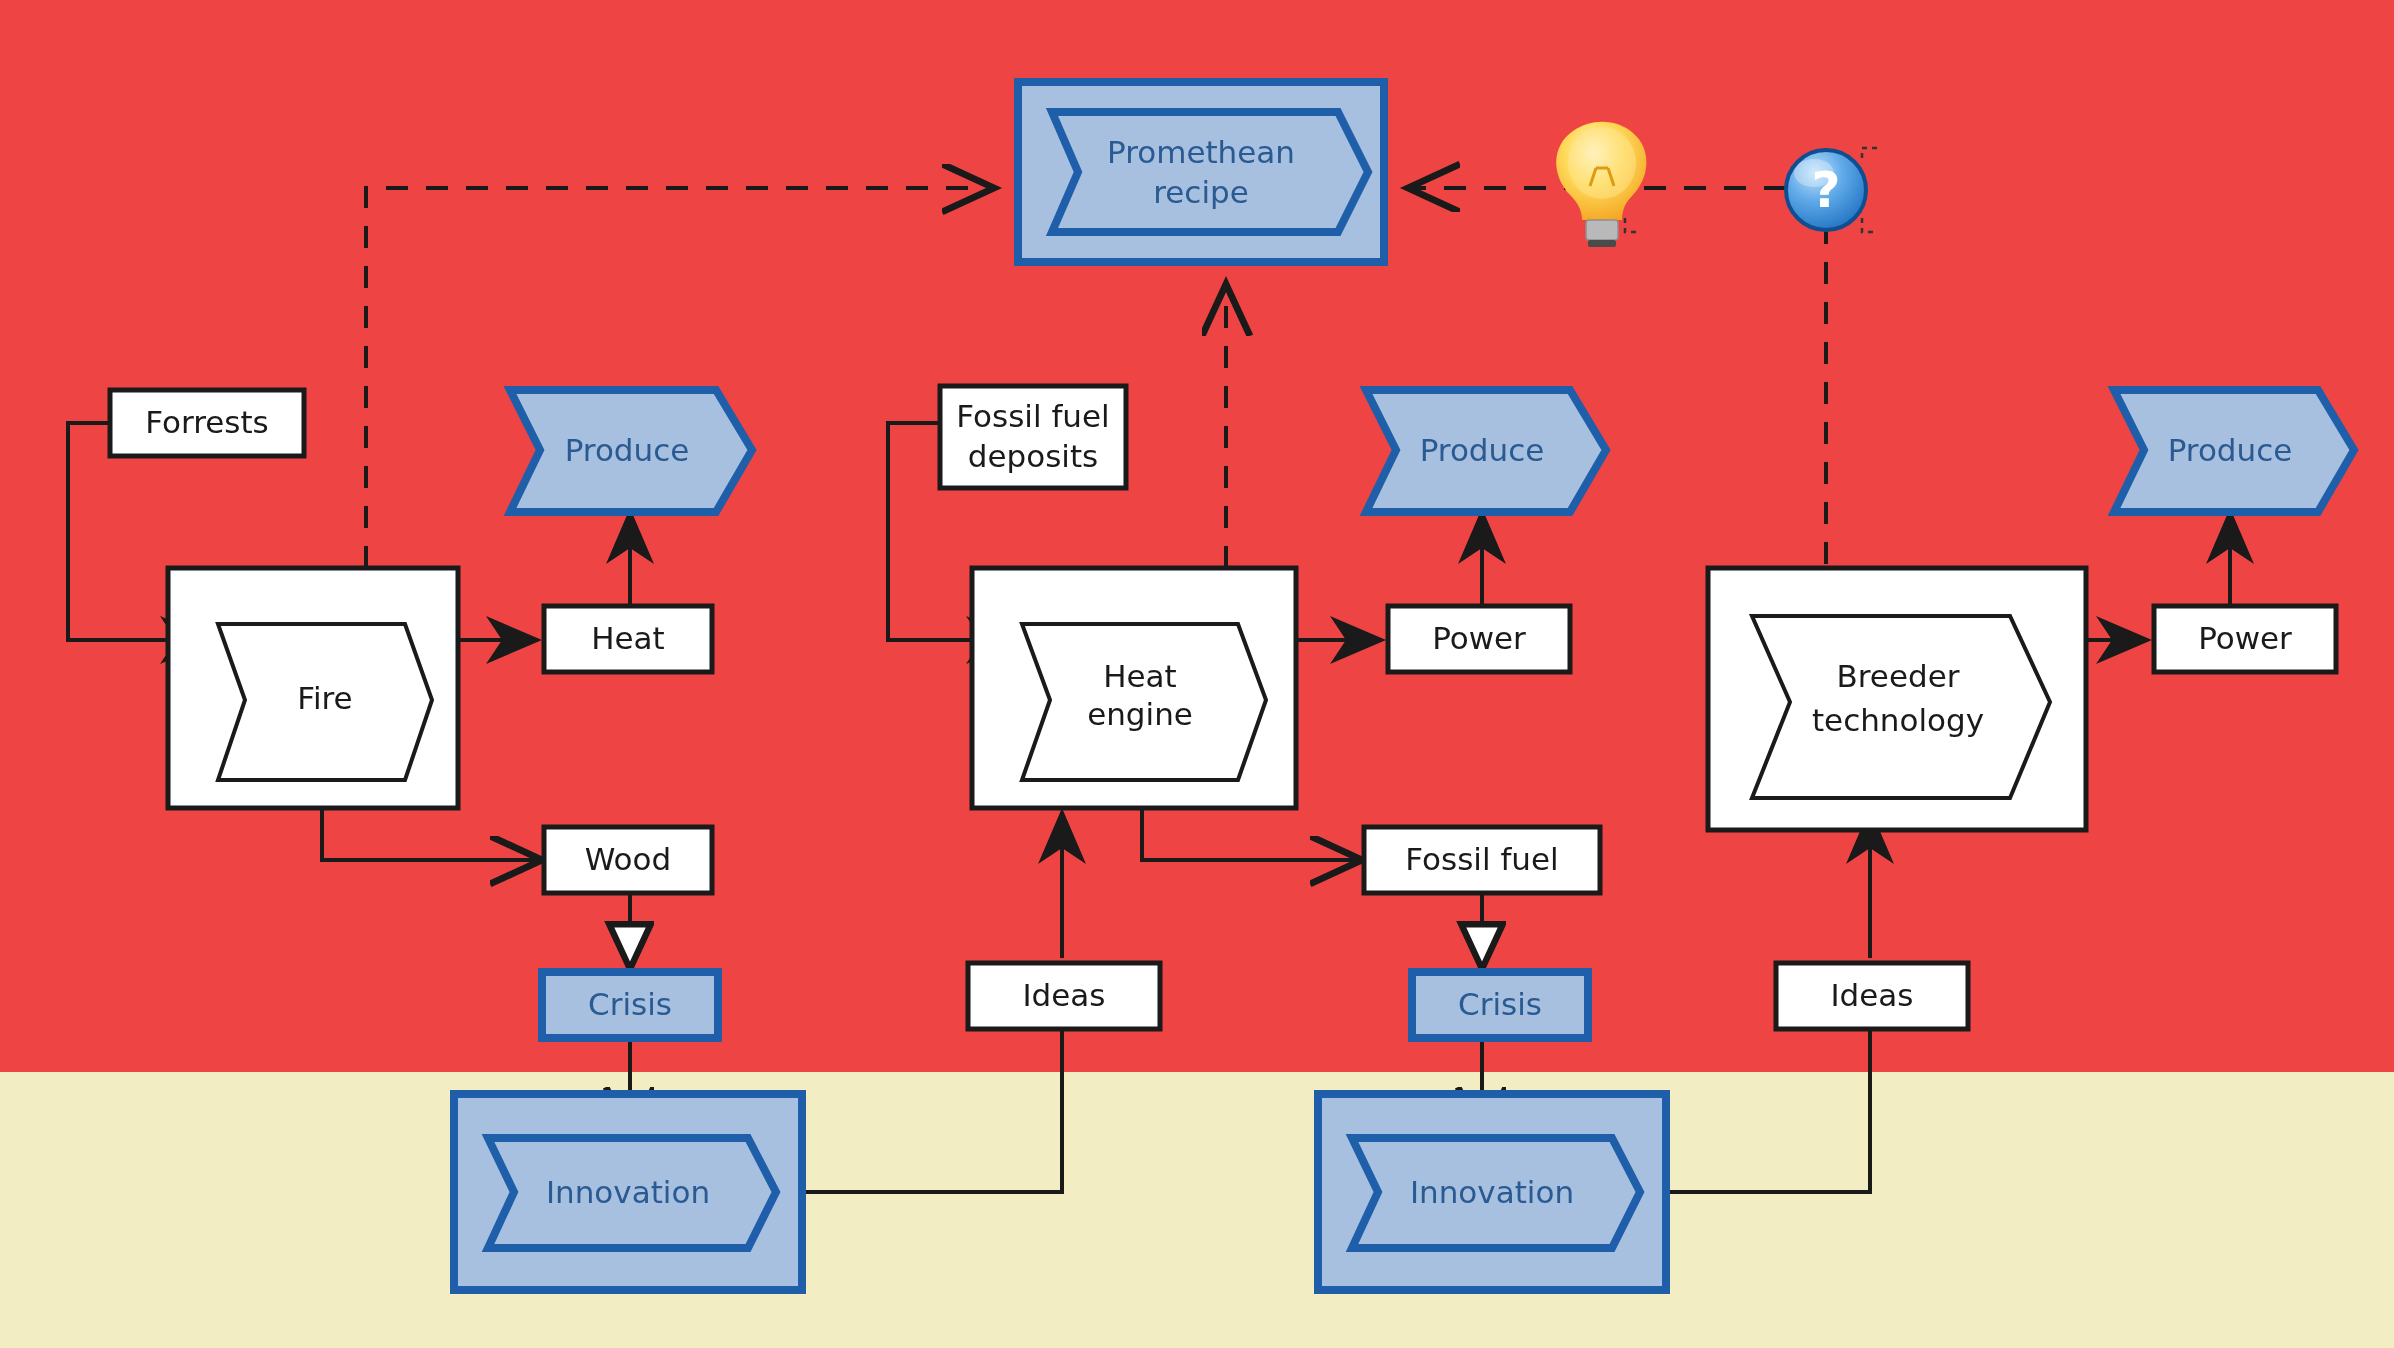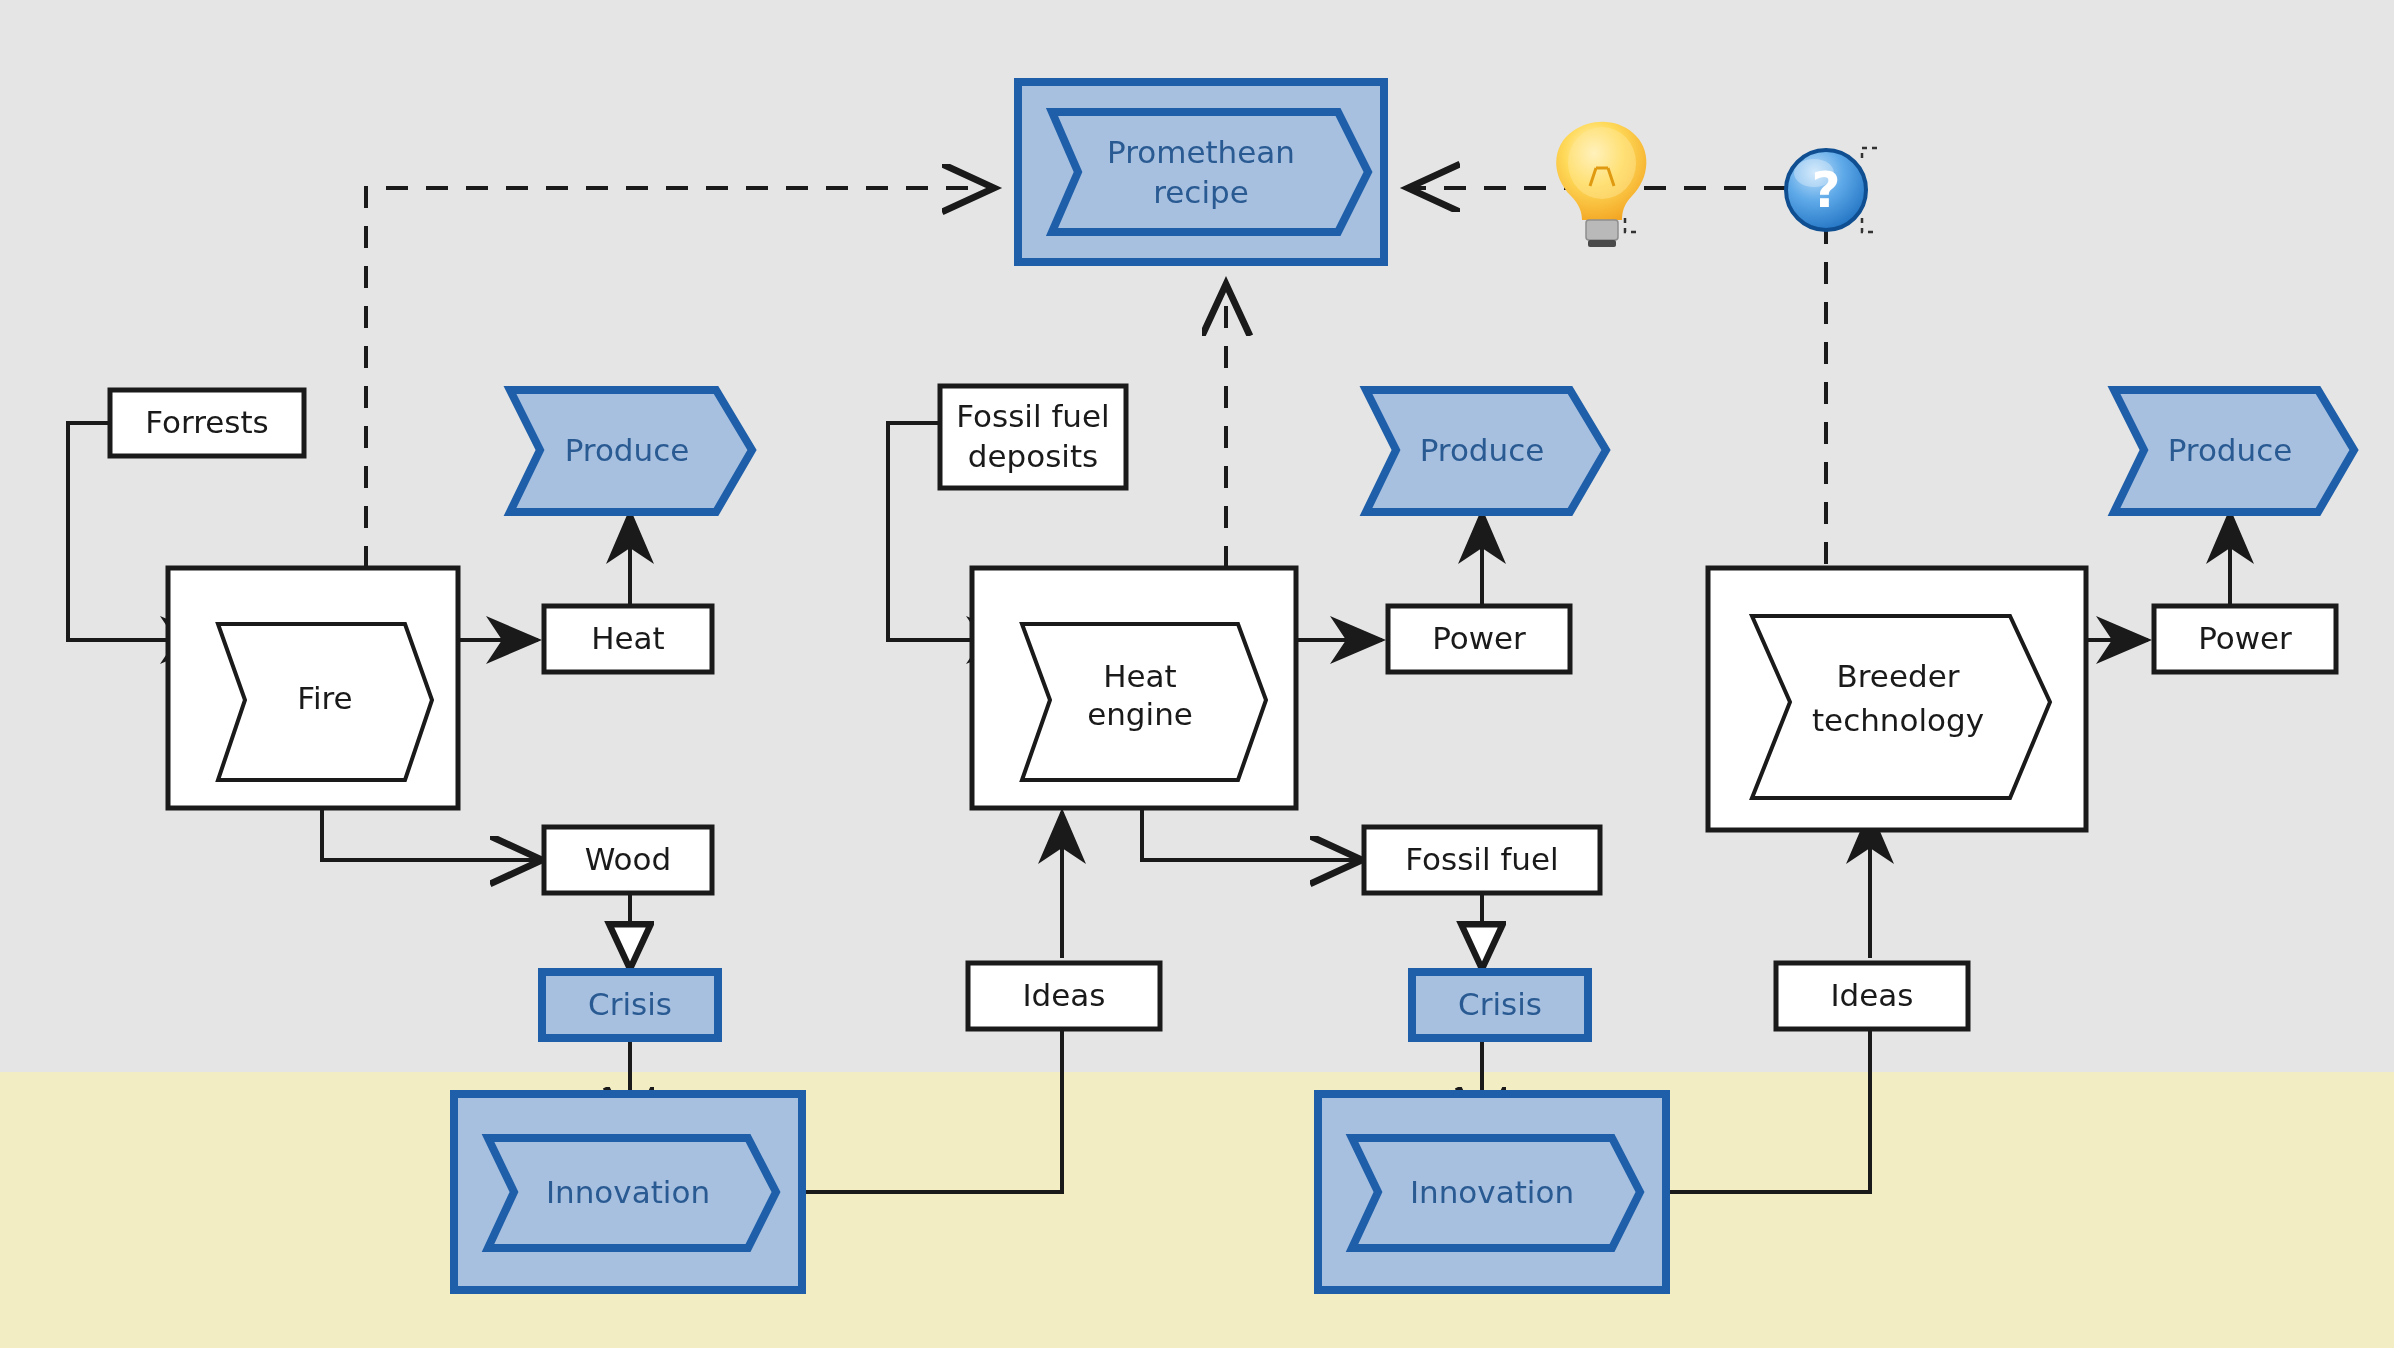--- a/index.html
+++ b/index.html
@@ -10,21 +10,21 @@
   body {
     width: 2394px;
     height: 1348px;
     overflow: hidden;
     font-family: "DejaVu Sans", sans-serif;
   }
   #canvas {
     position: relative;
     width: 2394px;
     height: 1072px;
-    background: #e5e5e5;
+    background: #ef4444;
   }
   svg#diagram {
     position: absolute;
     top: 0;
     left: 0;
     width: 2394px;
     height: 1348px;
     display: block;
   }
   .edge {

